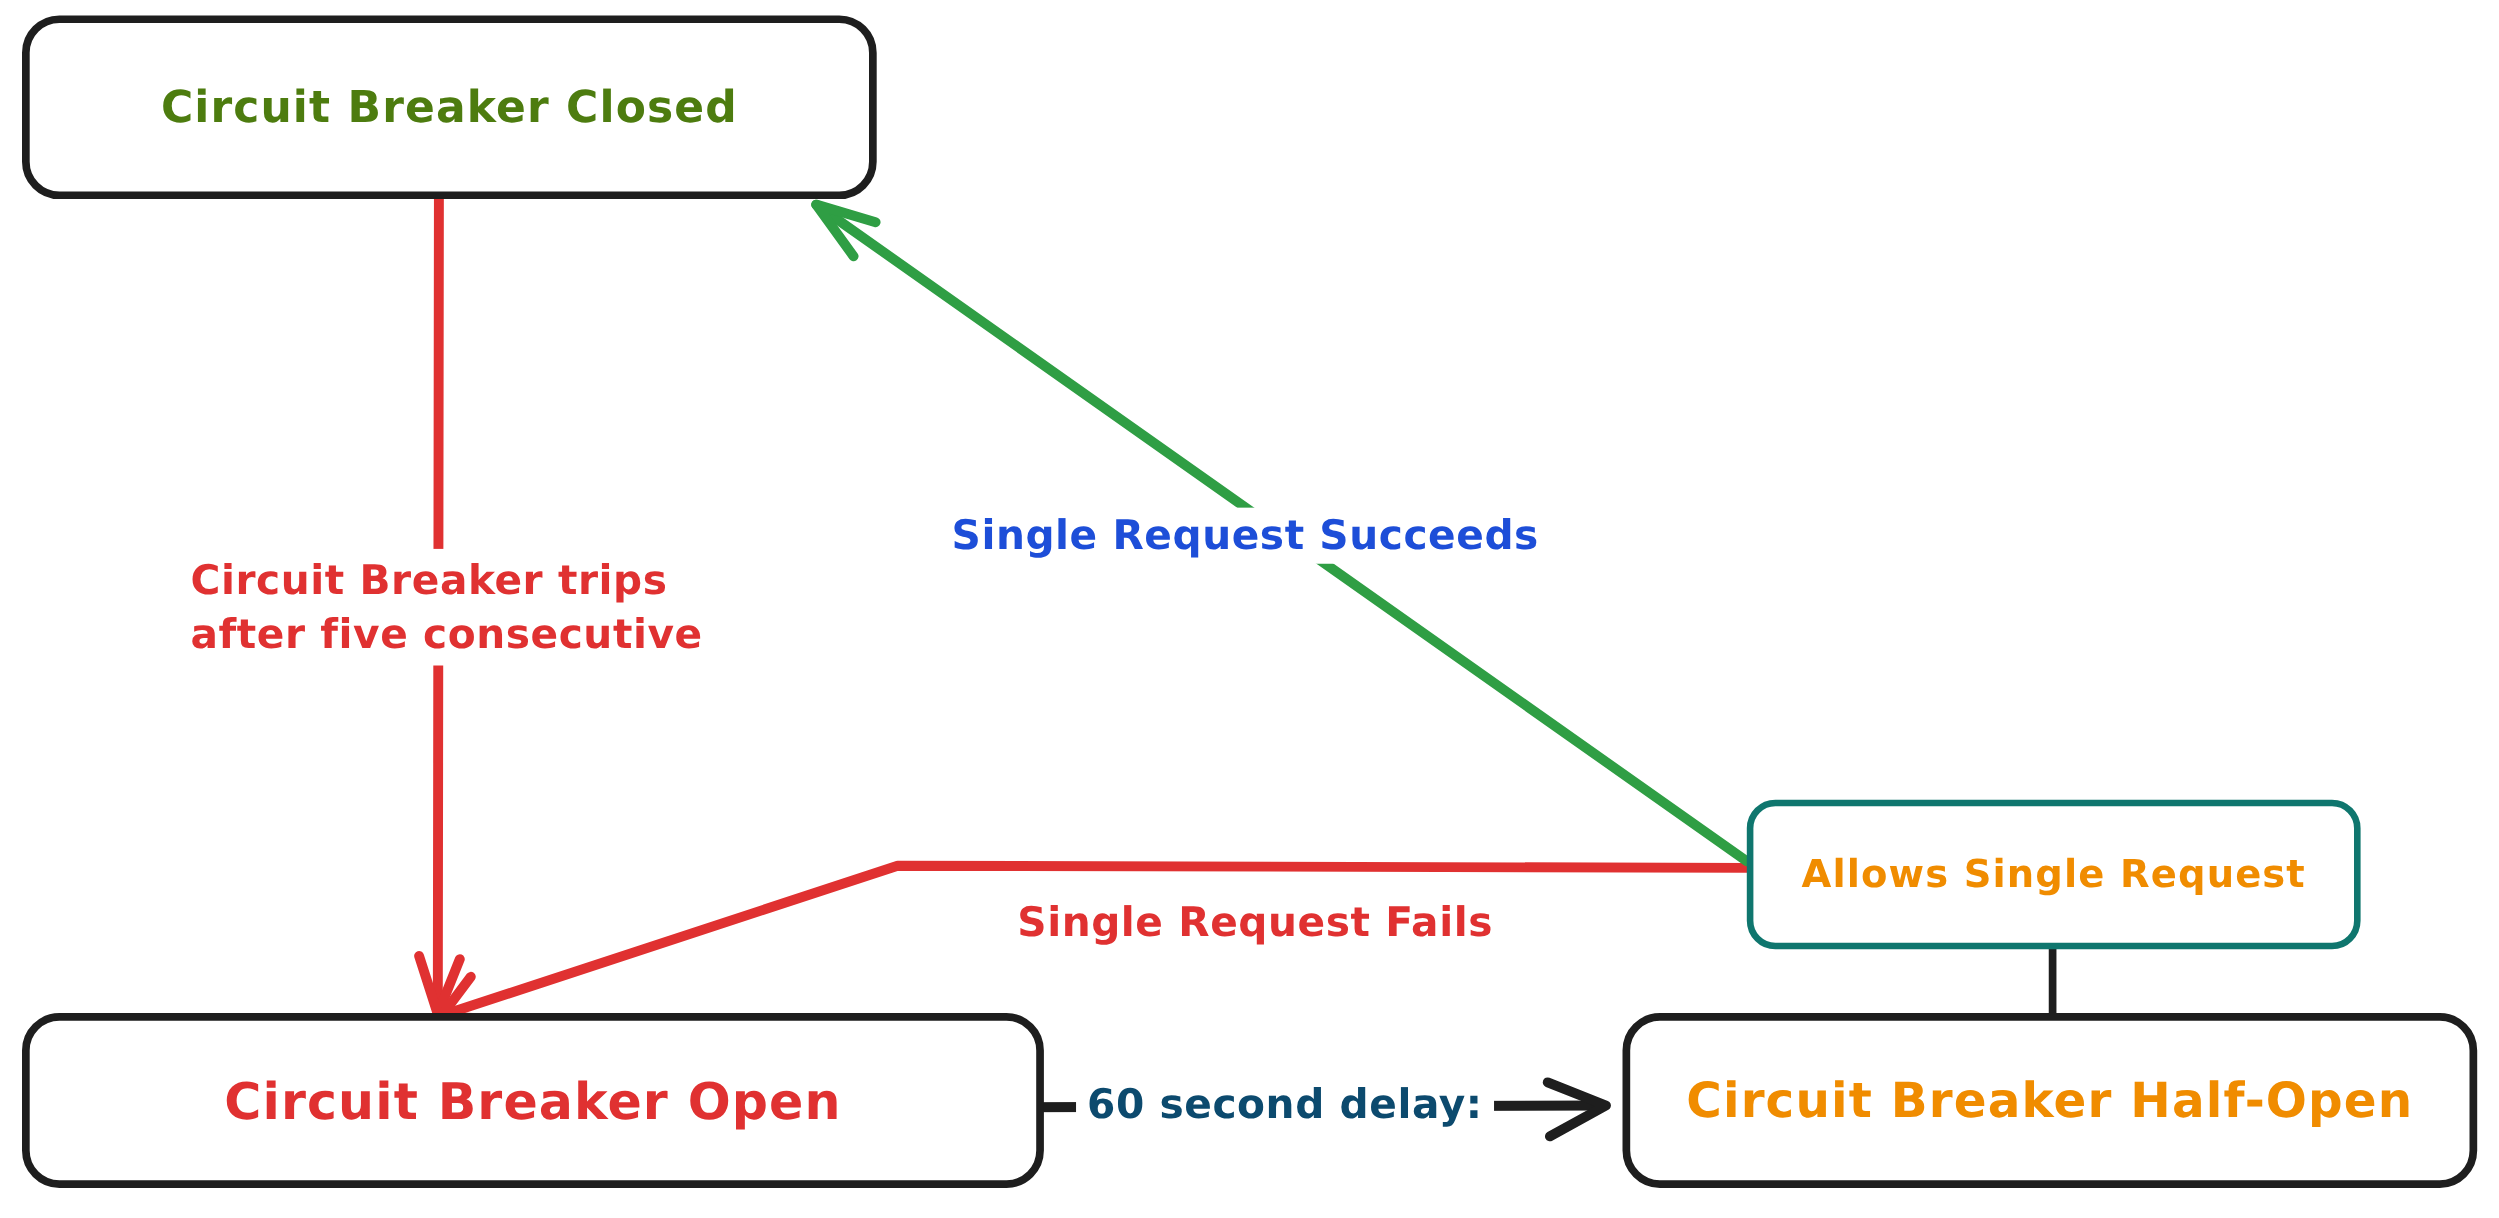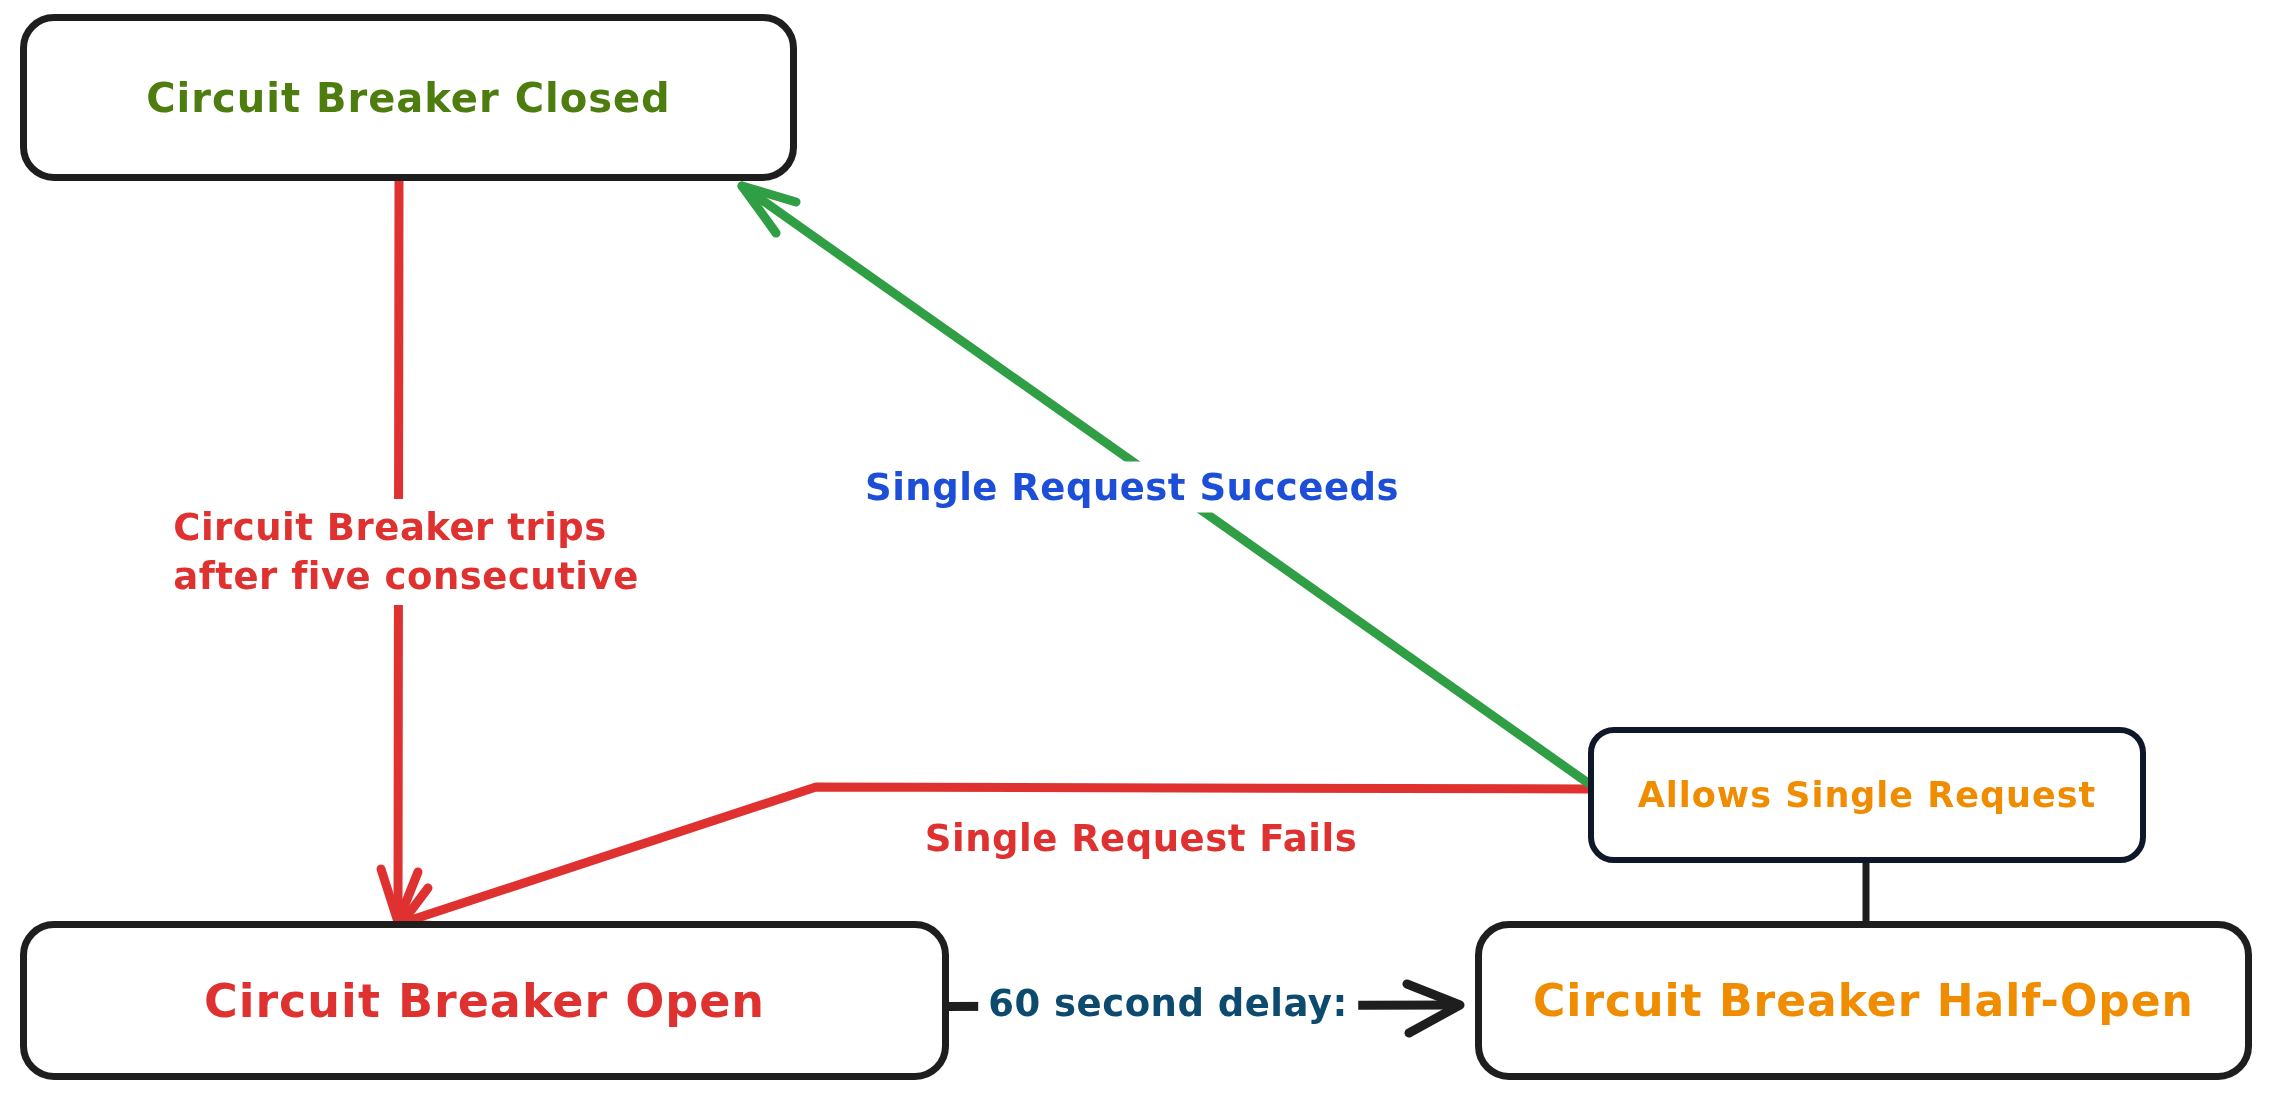--- a/index.html
+++ b/index.html
@@ -56,21 +56,21 @@
     left: 1475px; top: 921px;
     width: 777px; height: 159px;
     border: 7px solid #1e1e1e;
     border-radius: 34px;
   }
   .node-half-open .node-label { color: #f08c00; font-size: 44px; }
 
   .node-allows {
     left: 1588px; top: 727px;
     width: 558px; height: 136px;
-    border: 6px solid #0f172a;
+    border: 6px solid #0f766e;
     border-radius: 26px;
   }
   .node-allows .node-label { color: #f08c00; font-size: 35px; }
 
   
   .edge-label {
     position: absolute;
     z-index: 2;
     background: #ffffff;
     text-align: left;

